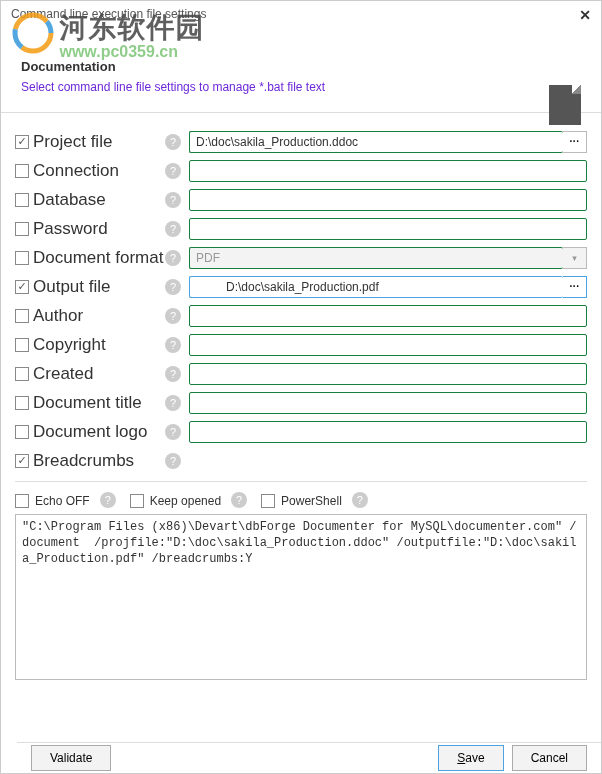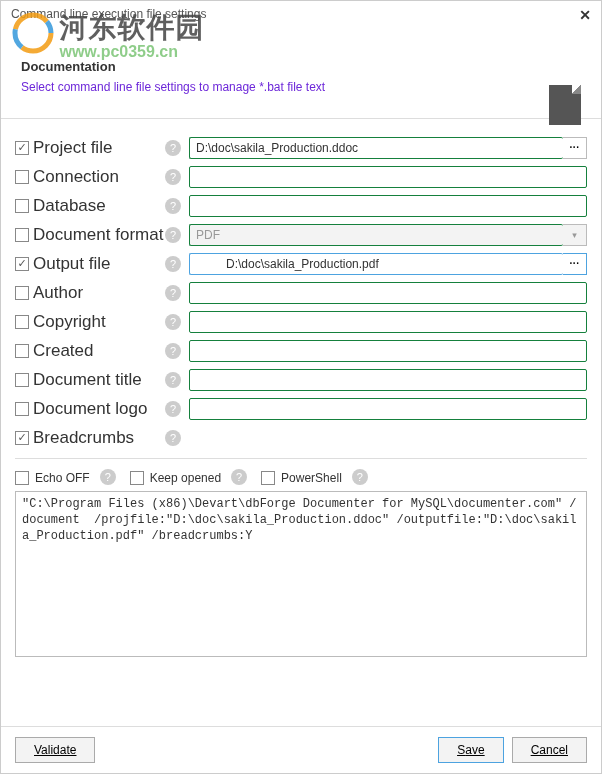--- a/index.html
+++ b/index.html
@@ -4,21 +4,21 @@
 <style>
 * { box-sizing: border-box; margin: 0; padding: 0; font-family: "Segoe UI", Tahoma, sans-serif; }
 body { width: 602px; height: 774px; background: #fff; border: 1px solid #ccc; position: relative; overflow: hidden; }
 .watermark { position: absolute; top: 8px; left: 10px; pointer-events: none; z-index: 1; opacity: 0.85; }
 .wm-logo { display: inline-block; vertical-align: middle; }
 .wm-text { display: inline-block; vertical-align: middle; }
 .wm-cn { font-size: 28px; font-weight: bold; color: #444; letter-spacing: 1px; }
 .wm-url { font-size: 16px; color: #7cc576; font-weight: bold; margin-top: -4px; }
 .titlebar { height: 28px; padding: 6px 10px 0 10px; font-size: 12px; color: #555; position: relative; }
 .close-btn { position: absolute; right: 10px; top: 6px; font-size: 14px; font-weight: bold; color: #333; cursor: pointer; }
-.header { padding: 30px 20px 10px 20px; position: relative; border-bottom: 1px solid #ddd; margin-bottom: 14px; }
+.header { padding: 30px 20px 4px 20px; position: relative; border-bottom: 1px solid #ddd; margin-bottom: 14px; }
 .header-title { font-size: 13px; font-weight: bold; color: #333; margin-bottom: 6px; }
 .header-sub { font-size: 12px; color: #6d28d9; margin-bottom: 14px; }
 .doc-icon { position: absolute; right: 20px; top: 56px; width: 32px; height: 40px; background: #555; }
 .doc-icon::before { content: ""; position: absolute; top: 0; right: 0; width: 9px; height: 9px; background: linear-gradient(135deg, #fff 0 50%, #888 50% 100%); }
 .form { padding: 0 14px; }
 .row { display: flex; align-items: center; height: 29px; }
 .chk { width: 14px; height: 14px; border: 1px solid #888; margin-right: 4px; display: flex; align-items: center; justify-content: center; font-size: 11px; color: #555; cursor: pointer; }
 .chk.checked::after { content: "✓"; }
 .label { width: 132px; font-size: 17px; color: #333; }
 .help { width: 16px; height: 16px; border-radius: 8px; background: #ccc; color: #fff; font-size: 11px; display: flex; align-items: center; justify-content: center; margin-right: 8px; cursor: pointer; }
@@ -27,21 +27,21 @@
 .input.disabled { background: #f3f3f3; color: #999; }
 .input.focused { border-color: #4da3e0; }
 .dots { width: 24px; height: 22px; border: 1px solid #bbb; border-left: none; display: flex; align-items: center; justify-content: center; font-size: 10px; font-weight: bold; cursor: pointer; background: #fff; }
 .caret { width: 24px; height: 22px; border: 1px solid #bbb; border-left: none; display: flex; align-items: center; justify-content: center; cursor: pointer; background: #f3f3f3; color: #999; }
 .caret::after { content: "▾"; font-size: 9px; }
 .sep { height: 1px; background: #ddd; margin: 6px 0 10px 0; }
 .hrow { display: flex; align-items: flex-end; gap: 6px; padding: 0 0 6px 0; }
 .hchk { width: 14px; height: 14px; border: 1px solid #888; cursor: pointer; }
 .hlbl { font-size: 12px; color: #333; margin-right: 4px; }
 .textarea { width: 100%; height: 166px; border: 1px solid #bbb; padding: 4px 6px; font-family: Consolas, "Courier New", monospace; font-size: 12px; color: #333; resize: none; line-height: 1.35; white-space: pre-wrap; word-break: break-all; overflow-y: scroll; }
-.footer { position: absolute; bottom: 0; left: 0; right: 0; padding: 10px 14px; border-top: 1px solid #ddd; display: flex; background: #fff; text-decoration: underline; }
+.footer { position: absolute; bottom: 0; left: 16px; right: 0; padding: 2px 14px; border-top: 1px solid #ddd; display: flex; background: #fff; }
 .btn { height: 26px; padding: 0 18px; border: 1px solid #aaa; background: #f3f3f3; font-size: 12px; cursor: pointer; display: flex; align-items: center; justify-content: center; }
 .btn.primary { border-color: #4da3e0; }
 .spacer { flex: 1; }
 .footer .btn + .btn { margin-left: 8px; }
 </style>
 </head>
 <body>
 
 <div class="watermark">
   <span class="wm-logo">
@@ -84,20 +84,26 @@
     <input class="input" value="" style="">
   </div>
 
   <div class="row">
     <span class="chk"></span>
     <span class="label">Database</span>
     <span class="help"></span>
     <input class="input" value="" style="">
   </div>
 
+  <div class="row">
+    <span class="chk"></span>
+    <span class="label">Password</span>
+    <span class="help"></span>
+    <input class="input" type="password" value="" style="">
+  </div>
 
   <div class="row">
     <span class="chk"></span>
     <span class="label">Document format</span>
     <span class="help"></span>
     <input class="input disabled" disabled="" style="border-right: none;" value="PDF">
     <span class="caret"></span>
   </div>
 
   <div class="row">

